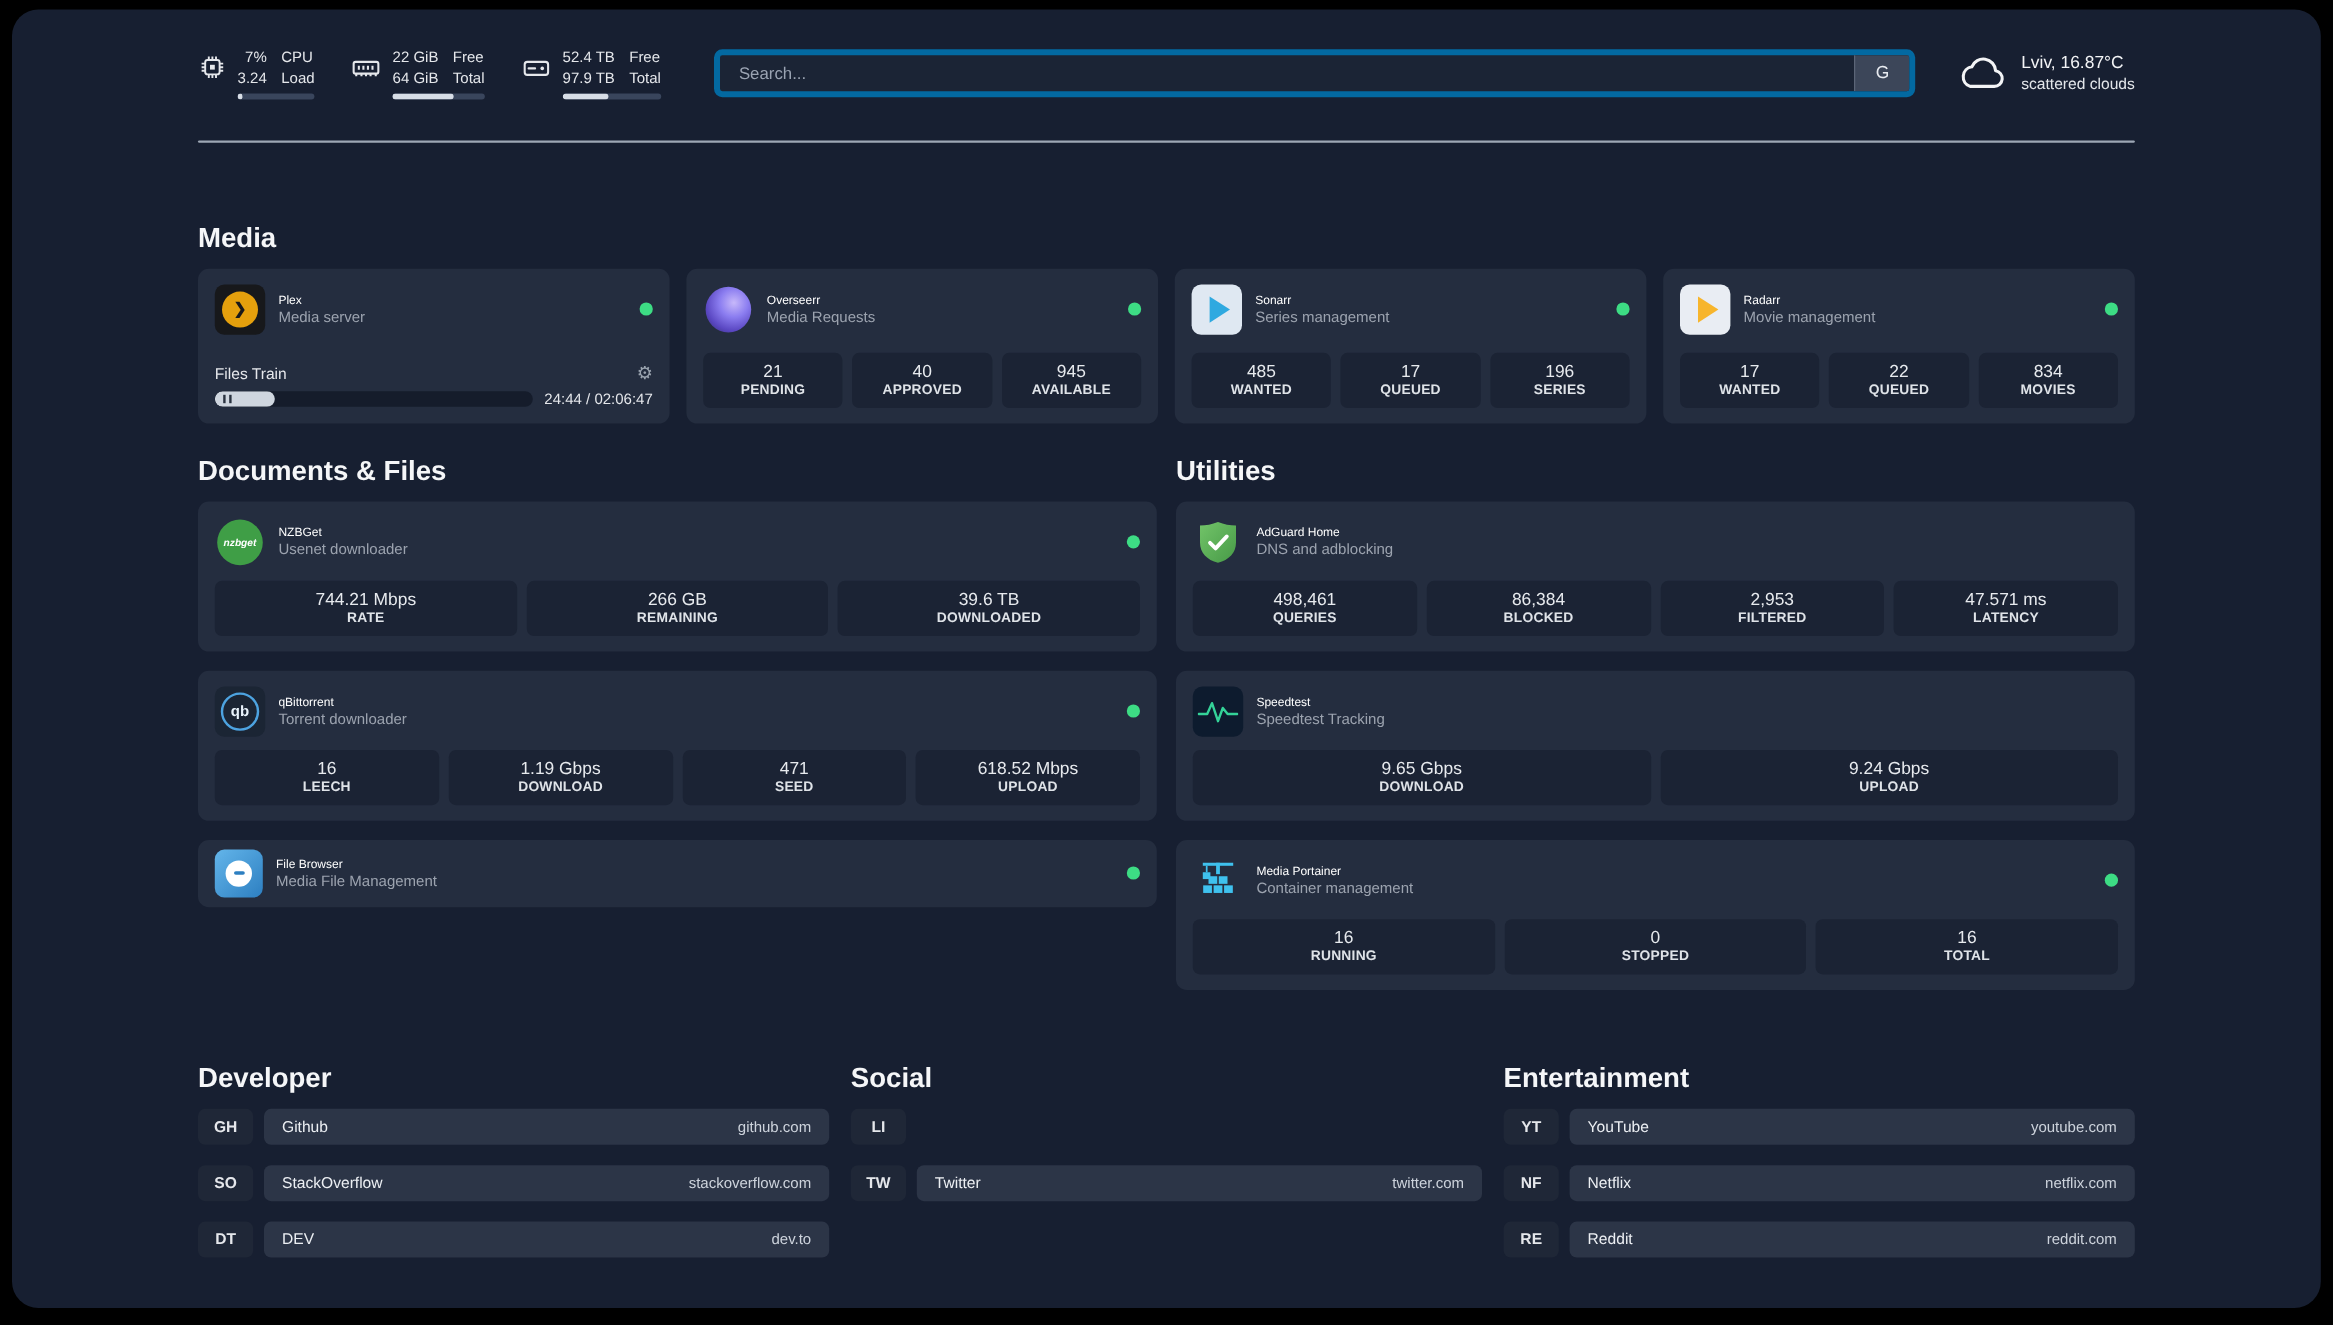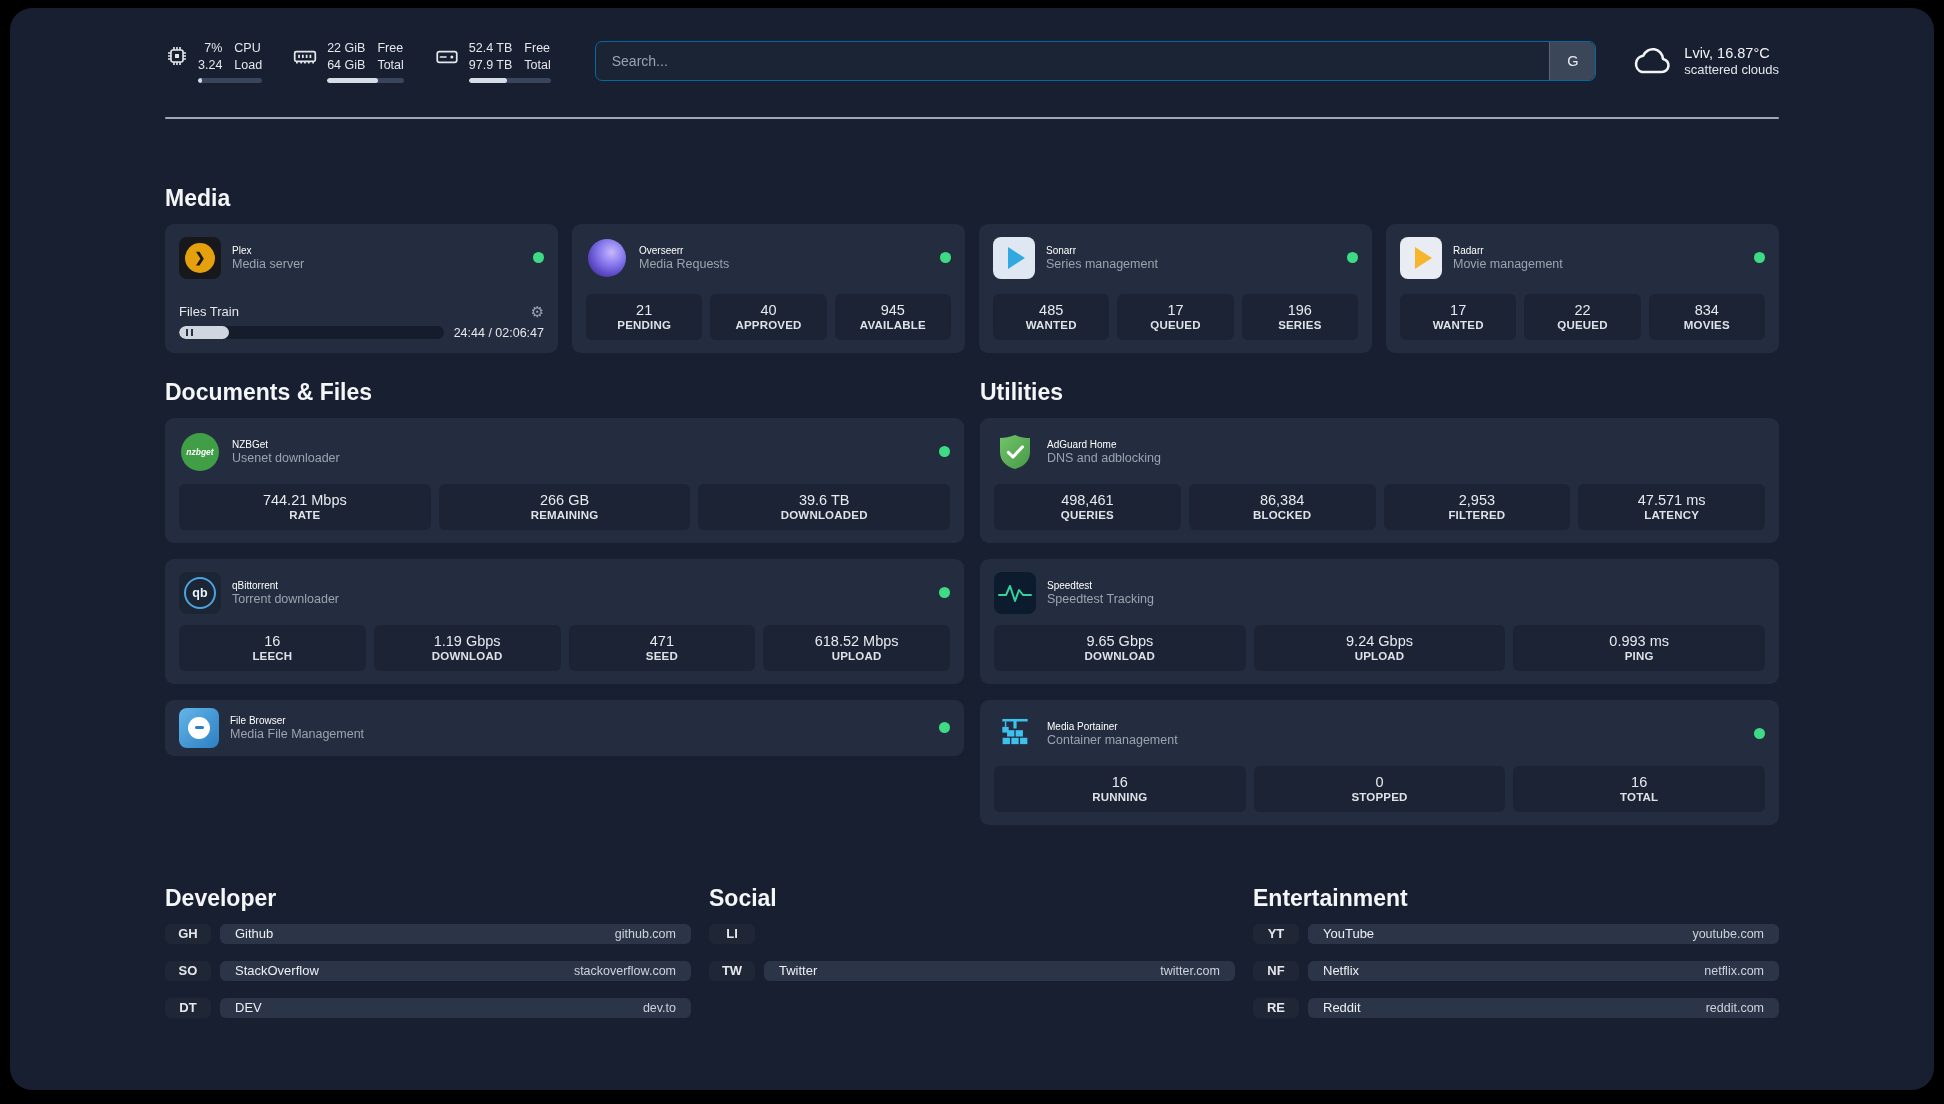--- a/index.html
+++ b/index.html
@@ -11,21 +11,21 @@
   
   .topbar { display:flex; align-items:center; }
   .resources { display:flex; gap:30px; align-items:flex-start; }
   .resource { display:flex; gap:9px; align-items:flex-start; }
   .res-icon { color:#e5e7eb; margin-top:4px; display:flex; }
   .res-text { display:flex; gap:12px; font-size:12.5px; color:#e5e7eb; line-height:1.35; }
   .res-nums { text-align:right; }
   .res-bar { height:5px; background:#39455c; border-radius:3px; margin-top:4px; overflow:hidden; }
   .res-fill { height:100%; background:#d7dde6; border-radius:3px; }
 
-  .searchbar { flex:1; margin:0 34px 0 44px; height:40px; border:1px solid #0369a1;
+  .searchbar { flex:1; margin:0 34px 0 44px; height:40px; border:5px solid #0369a1;
                border-radius:7px; background:#1b2435; display:flex; align-items:center; overflow:hidden; }
   .search-input { flex:1; background:transparent; border:none; outline:none; color:#e5e7eb;
                   font-size:14px; padding:0 16px; font-family:inherit; }
   .search-input::placeholder { color:#9aa3b2; }
   .search-provider { width:46px; align-self:stretch; background:#3c4659; display:flex;
                      align-items:center; justify-content:center; color:#e8ebf0;
                      font-size:14.5px; border-left:1px solid #5b6577; cursor:pointer; }
 
   .weather { display:flex; align-items:center; gap:10px; color:#f3f4f6; }
   .weather-loc { font-size:14.5px; }
@@ -88,21 +88,21 @@
   .qb-ring { width:32px; height:32px; border-radius:50%; border:2px solid #4da3e0; color:#e8f2fb;
              display:flex; align-items:center; justify-content:center; font-size:12.5px; font-weight:600; }
   .icon-filebrowser { background:linear-gradient(135deg,#63b5ea,#2d7fc1); }
   .fb-disc { width:22px; height:22px; border-radius:50%; background:#fff; display:flex;
              align-items:center; justify-content:center; }
   .fb-dash { width:9px; height:3px; border-radius:2px; background:#2d7fc1; }
   .icon-speedtest { background:#0d1b2e; }
 
   
   .bookmarks { display:grid; grid-template-columns:repeat(3,1fr); gap:18px; margin-top:60px; }
-  .bm-row { display:flex; gap:9px; margin-bottom:17px; height:20px; cursor:pointer; }
+  .bm-row { display:flex; gap:9px; margin-bottom:17px; height:30px; cursor:pointer; }
   .bm-abbr { width:46px; flex:none; background:#1f2737; border-radius:6px; display:flex;
              align-items:center; justify-content:center; font-size:13px; font-weight:600; color:#e5e7eb; }
   .bm-pill { flex:1; background:#2c3547; border-radius:6px; display:flex; align-items:center;
              justify-content:space-between; padding:0 15px; }
   .bm-name { font-size:13px; color:#eceff3; }
   .bm-domain { font-size:12.5px; color:#cdd3dc; }
 </style>
 </head>
 <body>
 
@@ -457,24 +457,20 @@
             </div>
           </div>
           <div class="stats-row">
             <div class="stat">
               <span class="stat-value">9.65 Gbps</span>
               <span class="stat-label">DOWNLOAD</span>
             </div>
             <div class="stat">
               <span class="stat-value">9.24 Gbps</span>
               <span class="stat-label">UPLOAD</span>
-            </div>
-            <div class="stat">
-              <span class="stat-value">0.993 ms</span>
-              <span class="stat-label">PING</span>
             </div>
           </div>
         </div>
 
         <div class="card">
           <div class="card-header">
             <div class="sv-icon">
               <svg width="38" height="38" viewBox="0 0 24 24" fill="#3fc1ee">
                 <rect x="4" y="2.5" width="16" height="1.6"></rect>
                 <rect x="11" y="2.5" width="2" height="6"></rect>

